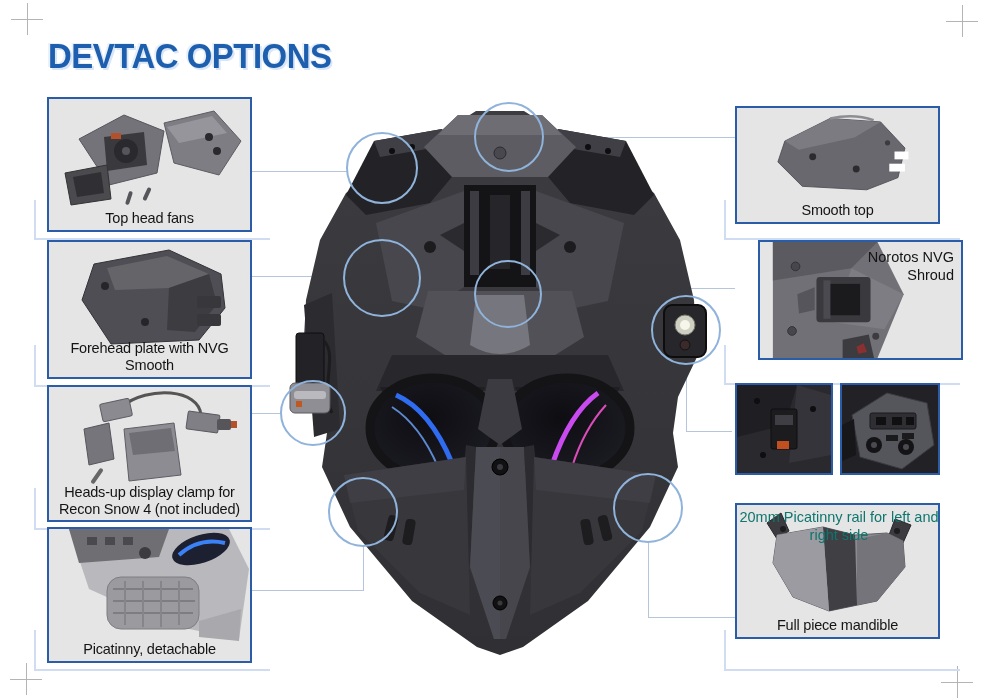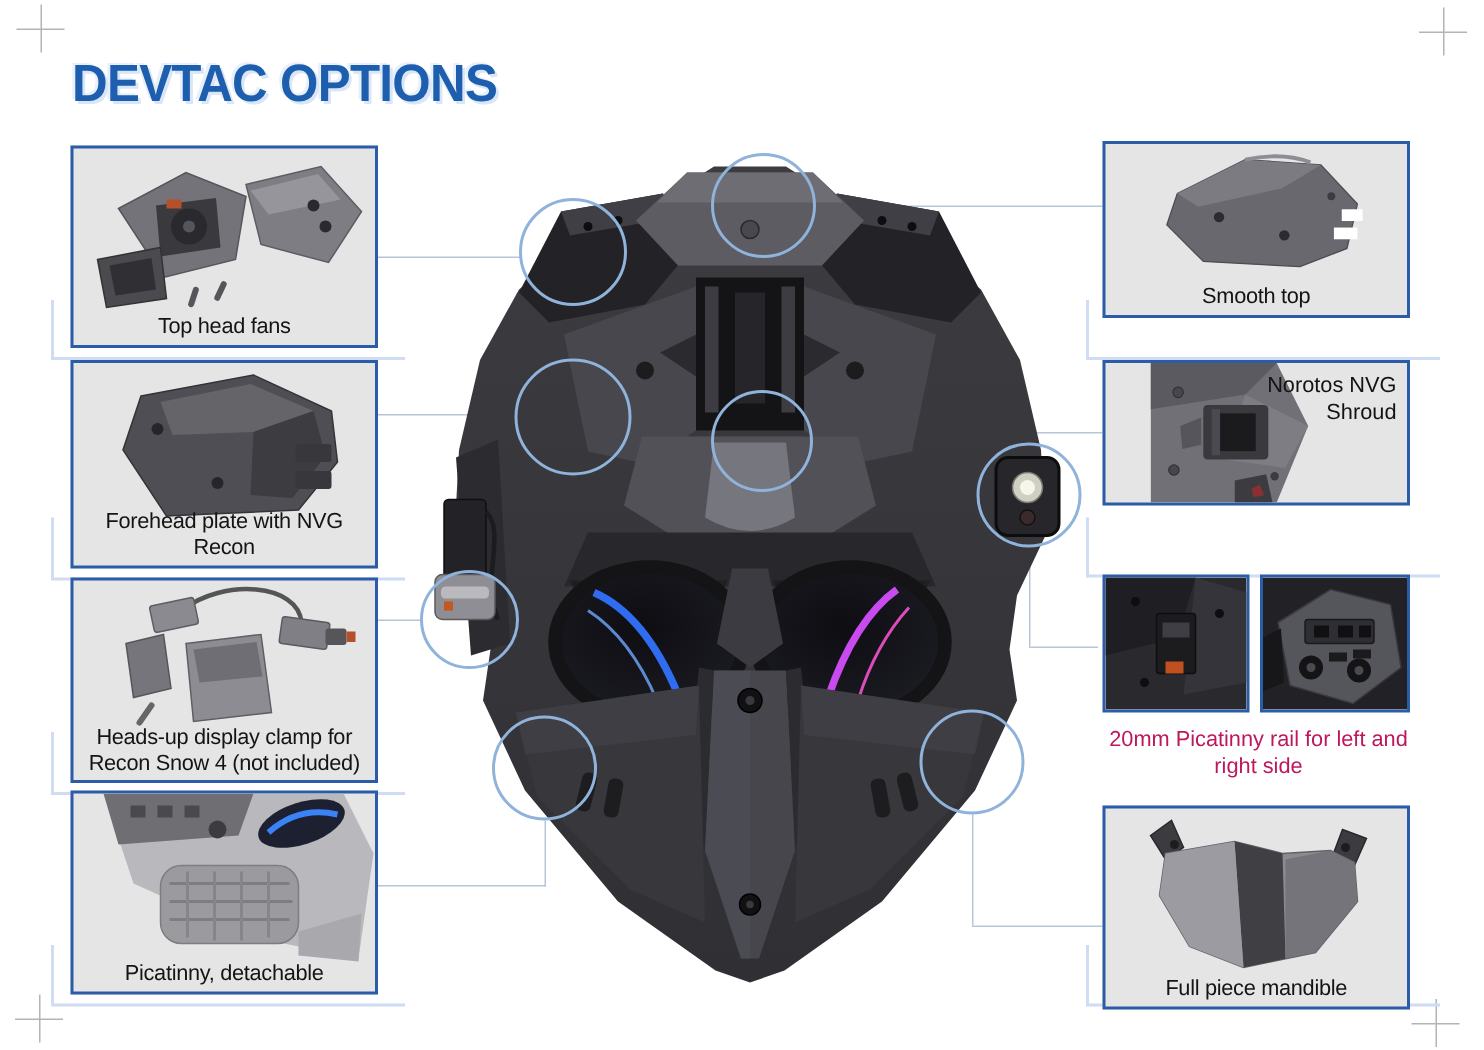--- a/index.html
+++ b/index.html
@@ -41,22 +41,22 @@
   .ln { position:absolute; background:#b6c6da; z-index:1; }
 
   .helmet { position:absolute; left:280px; top:95px; z-index:2; }
 
   
   .norotos-label {
     position:absolute; top:6px; right:7px; width:110px;
     text-align:right; font-size:14.5px; color:#141414; line-height:1.25; z-index:7;
   }
   .rail-caption {
-    position:absolute; left:730px; top:484px; width:218px;
-    text-align:center; font-size:14.5px; color:#be185d; line-height:1.25; z-index:6;
+    position:absolute; left:730px; top:508px; width:218px;
+    text-align:center; font-size:14.5px; color:#0f766e; line-height:1.25; z-index:6;
   }
   .imgbox { position:absolute; border:2px solid #2a5ca8; background:#fff; z-index:5; }
 </style>
 </head>
 <body>
 
 <div class="stage">
 
   <div class="crop" style="left:27px;top:19px">
       <span class="h"></span>
@@ -211,21 +211,21 @@
   <div class="pbox" style="left:47px;top:240px;height:139px">
     <svg class="thumb" viewBox="0 0 201 135">
       <polygon points="45,22 120,8 172,32 176,66 150,98 62,102 33,58" fill="#4e4e54" stroke="#333338"></polygon>
       <polygon points="58,26 118,14 160,32 120,46 66,48" fill="#646469"></polygon>
       <polygon points="120,46 160,32 168,62 146,90 118,88" fill="#3c3c41"></polygon>
       <rect x="148" y="54" width="24" height="12" rx="2" fill="#38383c"></rect>
       <rect x="148" y="72" width="24" height="12" rx="2" fill="#38383c"></rect>
       <circle cx="56" cy="44" r="4" fill="#26262a"></circle>
         <circle cx="96" cy="80" r="4" fill="#26262a"></circle>
     </svg>
-    <div class="caption">Forehead plate with NVG Recon</div>
+    <div class="caption">Forehead plate with NVG Smooth</div>
   </div>
 
   <div class="shadowL" style="left:34px;top:488px;width:2px;height:40px"></div>
   <div class="shadowB" style="left:34px;top:528px;width:236px;height:2px"></div>
   <div class="pbox" style="left:47px;top:385px;height:137px">
     <svg class="thumb" viewBox="0 0 201 133">
       <path d="M72,20 C100,-2 150,2 152,28" stroke="#555" stroke-width="3" fill="none"></path>
       <rect x="52" y="14" width="30" height="18" rx="2" fill="#8a8a90" stroke="#5e5e64" transform="rotate(-12 67 23)"></rect>
       <rect x="138" y="26" width="32" height="18" rx="2" fill="#7f7f85" stroke="#5a5a60" transform="rotate(8 154 35)"></rect>
       <rect x="168" y="32" width="14" height="11" rx="2" fill="#55555a"></rect>
@@ -253,37 +253,37 @@
       <rect x="58" y="48" width="92" height="52" rx="14" fill="#9a9a9f" stroke="#7d7d82"></rect>
       <path d="M64,60 H144 M64,72 H146 M64,84 H144" stroke="#7d7d82" stroke-width="2"></path>
       <path d="M76,52 V96 M94,52 V98 M112,52 V98 M130,52 V96" stroke="#85858a" stroke-width="2"></path>
       <polygon points="150,92 192,80 190,112 150,108" fill="#a8a8ad"></polygon>
     </svg>
     <div class="caption">Picatinny, detachable</div>
   </div>
 
   <div class="shadowL" style="left:724px;top:200px;width:2px;height:40px"></div>
   <div class="shadowB" style="left:724px;top:238px;width:236px;height:2px"></div>
-  <div class="pbox" style="left:735px;top:94px;height:118px">
+  <div class="pbox" style="left:735px;top:106px;height:118px">
     <svg class="thumb" viewBox="0 0 201 131">
       <polygon points="40,38 92,12 150,16 178,46 170,80 134,94 60,90 32,62" fill="#68686e" stroke="#4c4c52"></polygon>
       <polygon points="40,38 92,12 150,16 120,34 56,48" fill="#7b7b81"></polygon>
       <path d="M92,12 Q120,6 142,14" stroke="#8d8d93" stroke-width="3" fill="none"></path>
       <rect x="166" y="50" width="16" height="9" fill="#fff"></rect>
       <rect x="160" y="64" width="18" height="9" fill="#fff"></rect>
       <circle cx="72" cy="56" r="4" fill="#2c2c30"></circle>
         <circle cx="122" cy="70" r="4" fill="#2c2c30"></circle>
       <circle cx="158" cy="40" r="3" fill="#3c3c40"></circle>
     </svg>
     <div class="caption">Smooth top</div>
   </div>
 
   <div class="shadowL" style="left:724px;top:345px;width:2px;height:40px"></div>
   <div class="shadowB" style="left:724px;top:383px;width:236px;height:2px"></div>
-  <div class="pbox" style="left:735px;top:240px;height:97px">
+  <div class="pbox" style="left:758px;top:240px;height:120px">
     <svg class="thumb" viewBox="0 0 201 133">
       <polygon points="0,0 120,0 150,60 120,133 0,133" fill="#707076"></polygon>
       <polygon points="0,0 120,0 90,30 0,44" fill="#5a5a60"></polygon>
       <polygon points="90,30 150,60 128,100 70,92" fill="#7d7d83"></polygon>
       <rect x="50" y="40" width="62" height="52" rx="4" fill="#3a3a3e"></rect>
       <rect x="62" y="48" width="38" height="36" fill="#1b1b1d"></rect>
       <rect x="58" y="44" width="8" height="44" fill="#4a4a50"></rect>
       <circle cx="26" cy="28" r="5" fill="#46464c" stroke="#2e2e32"></circle>
       <circle cx="22" cy="102" r="5" fill="#46464c" stroke="#2e2e32"></circle>
       <circle cx="118" cy="108" r="4" fill="#3c3c40"></circle>
@@ -321,21 +321,21 @@
         <circle cx="64" cy="62" r="3" fill="#4a4a50"></circle>
       <rect x="44" y="50" width="12" height="6" fill="#1b1b1e"></rect>
         <rect x="60" y="48" width="12" height="6" fill="#1b1b1e"></rect>
       <polygon points="0,40 12,34 14,70 0,76" fill="#17171a"></polygon>
     </svg>
   </div>
   <div class="rail-caption">20mm Picatinny rail for left and right side</div>
 
   <div class="shadowL" style="left:724px;top:630px;width:2px;height:40px"></div>
   <div class="shadowB" style="left:724px;top:669px;width:236px;height:2px"></div>
-  <div class="pbox" style="left:735px;top:537px;height:136px">
+  <div class="pbox" style="left:735px;top:503px;height:136px">
     <svg class="thumb" viewBox="0 0 201 132">
       <polygon points="30,18 44,8 52,26 40,34" fill="#3c3c40" stroke="#28282c"></polygon>
       <polygon points="158,14 174,20 166,38 152,30" fill="#3c3c40" stroke="#28282c"></polygon>
       <polygon points="40,30 86,22 118,30 150,28 166,36 168,62 140,96 92,106 56,92 36,58" fill="#8a8a90" stroke="#606066"></polygon>
       <polygon points="86,22 118,30 120,100 92,106" fill="#3f3f44"></polygon>
       <polygon points="40,30 86,22 92,106 56,92 36,58" fill="#9b9ba1"></polygon>
       <polygon points="120,34 150,28 166,36 168,62 140,96 120,100" fill="#74747a"></polygon>
       <circle cx="46" cy="24" r="3" fill="#1d1d20"></circle>
         <circle cx="160" cy="26" r="3" fill="#1d1d20"></circle>
     </svg>

